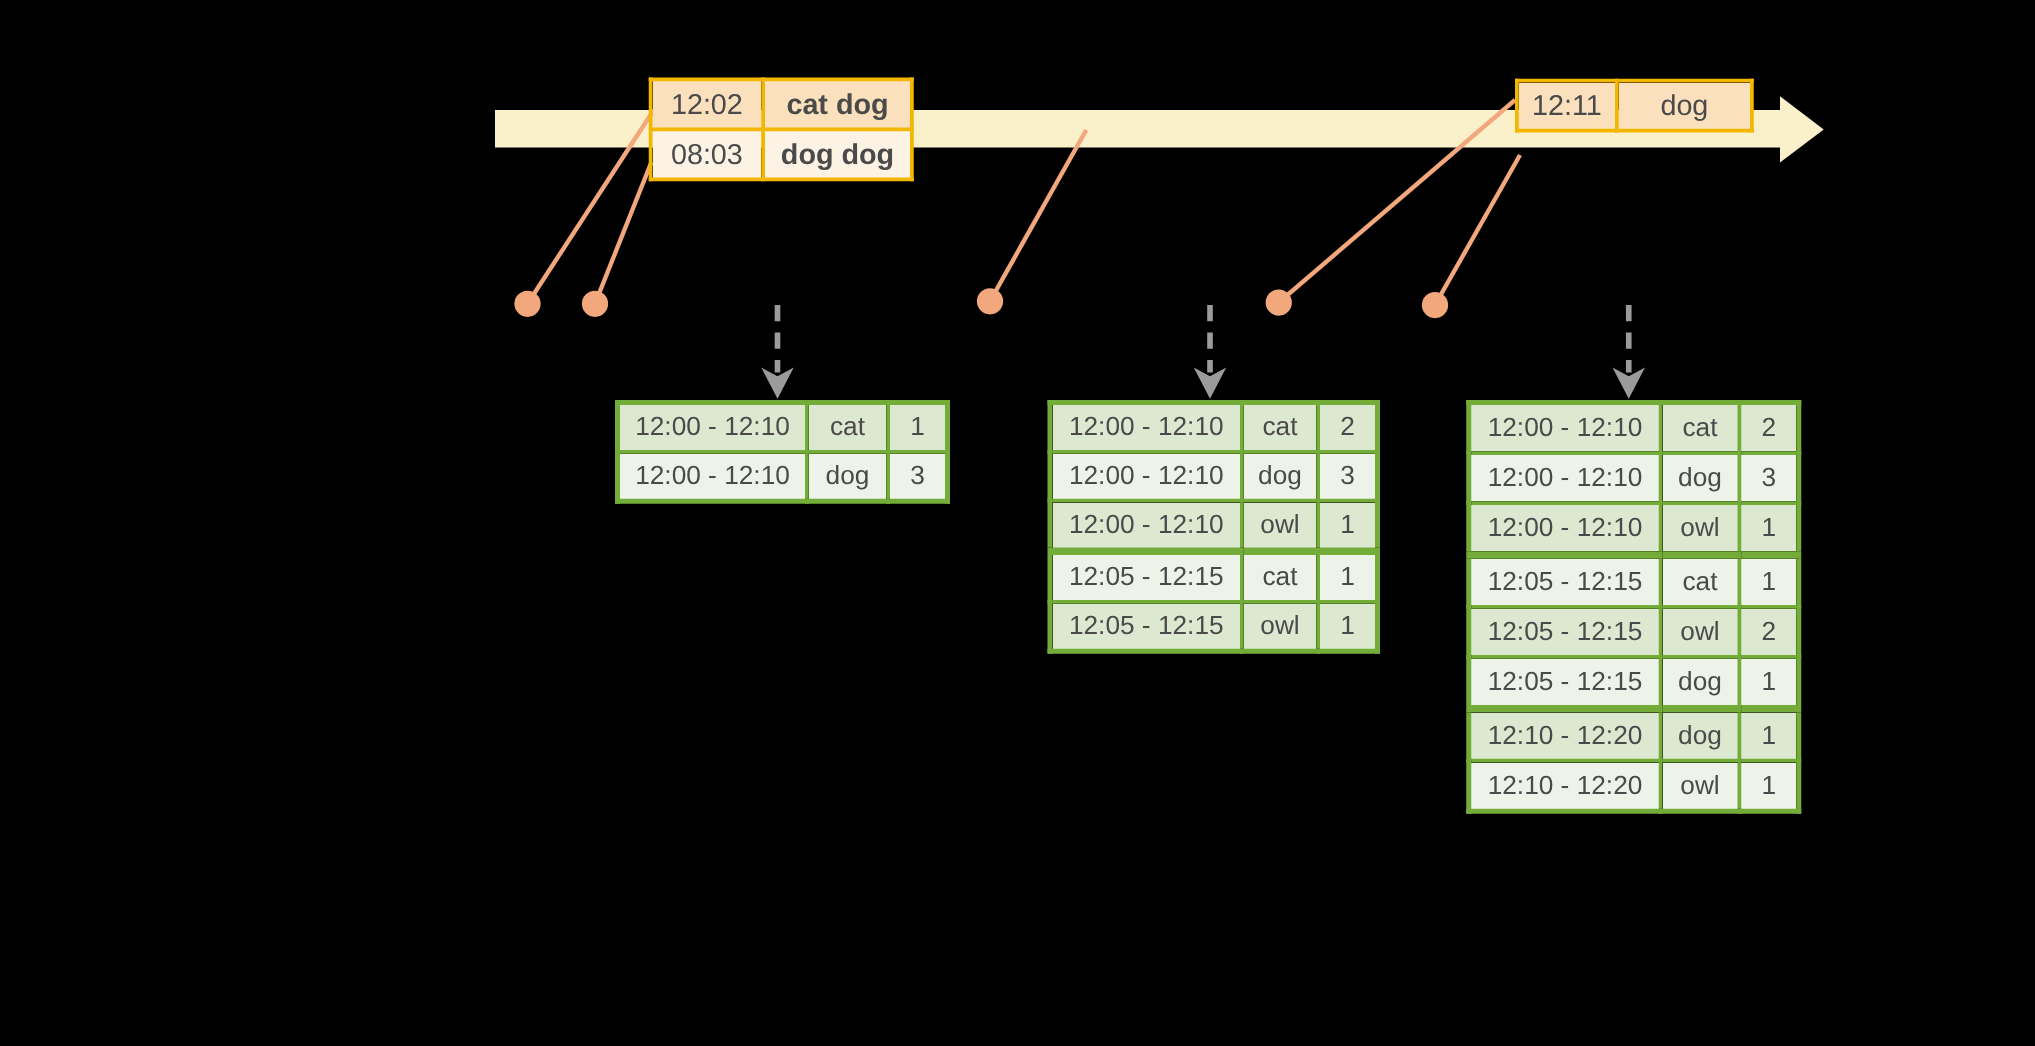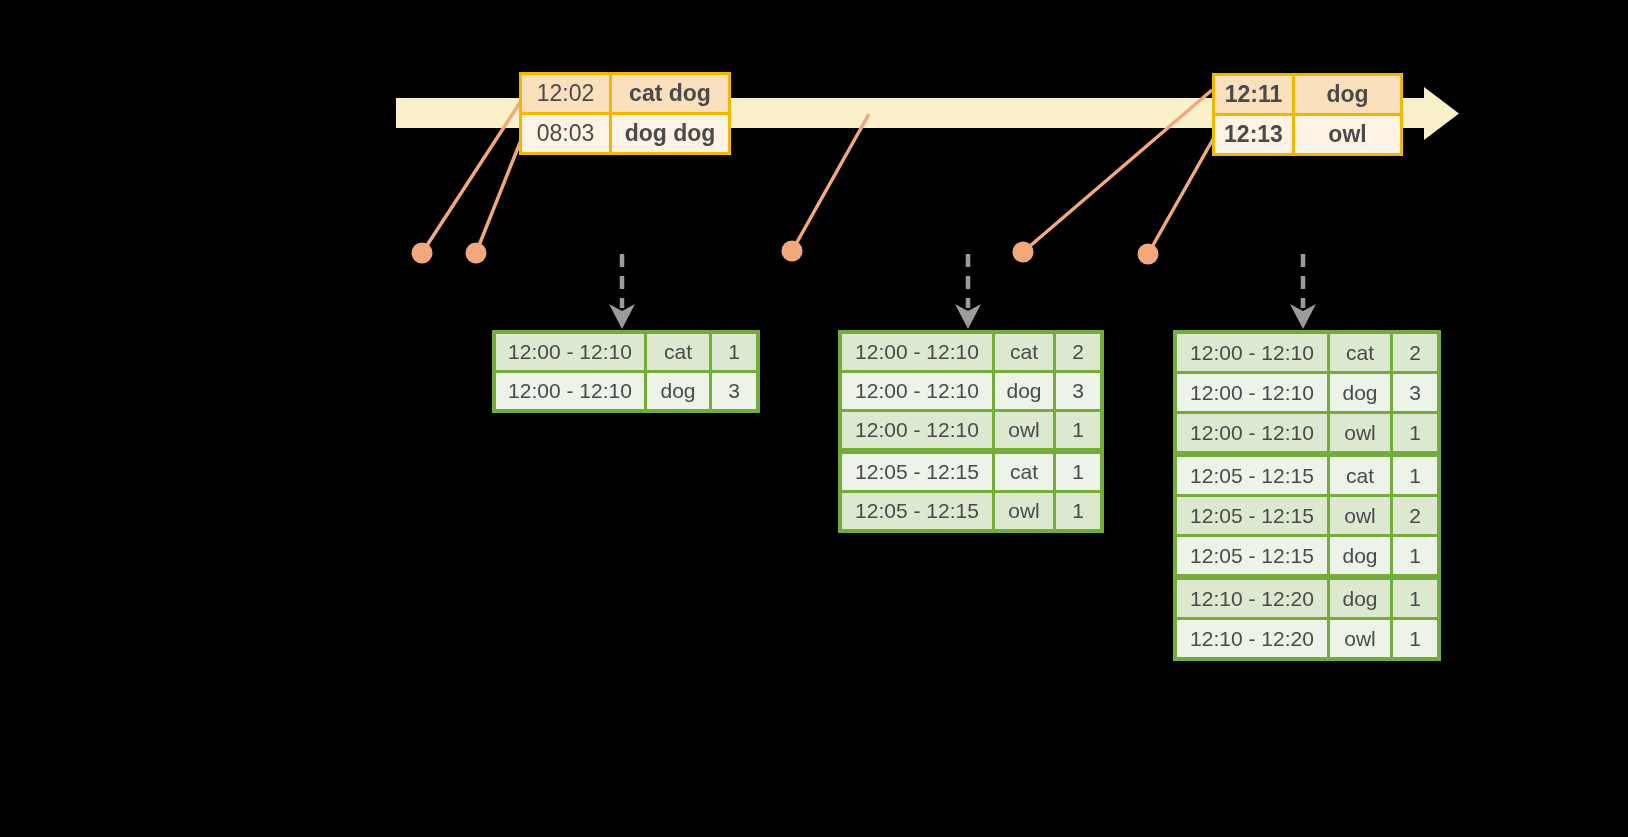--- a/index.html
+++ b/index.html
@@ -3,38 +3,38 @@
 <meta charset="utf-8">
 <style>
   :root{
     --background:#000000; --timeline-band:#faf0c9; --event-border:#f3b700;
     --event-row-dark:#fae0bd; --event-row-light:#fdf3e4; --connector:#f2a87c;
     --trigger-gray:#9b9b9b; --result-border:#74ac39; --result-row-dark:#dde8d1;
     --result-row-light:#eef3e9; --text:#4a4a4a;
   }
   html,body{margin:0;padding:0;}
   body{background:var(--background);font-family:"Liberation Sans",sans-serif;}
-  .canvas{position:relative;width:1628px;height:719px;background:var(--background);overflow:hidden;margin-top:10px;}
+  .canvas{position:relative;width:1628px;height:719px;background:var(--background);overflow:hidden;}
   svg.overlay{position:absolute;left:0;top:0;z-index:1;}
   .band{fill:var(--timeline-band);}
   .event-line{stroke:var(--connector);stroke-width:3.5px;fill:none;}
   .event-dot{fill:var(--connector);}
   .trigger-line{stroke:var(--trigger-gray);stroke-width:4.5px;stroke-dasharray:13 9;fill:none;}
   .trigger-head{fill:var(--trigger-gray);}
 
   table{position:absolute;z-index:2;border-collapse:collapse;table-layout:fixed;color:var(--text);}
   td{text-align:center;vertical-align:middle;overflow:hidden;white-space:nowrap;}
 
   .event-table{font-size:23px;border:3px solid var(--event-border);}
   .event-table td{border:3px solid var(--event-border);height:35px;}
   .event-table .pdark{background:var(--event-row-dark);}
   .event-table .plight{background:var(--event-row-light);}
   #eventA{left:519px;top:62px;} #eventA .c1{width:85px;} #eventA .c2{width:114px;font-weight:bold;}
   #eventB{left:866px;top:83px;} #eventB .c1{width:85px;} #eventB .c2{width:116px;}
-  #eventC{left:1212px;top:63px;font-weight:bold;} #eventC .c1{width:75px;} #eventC .c2{width:103px;}
+  #eventC{left:1212px;top:63px;} #eventC .c1{width:75px;} #eventC .c2{width:103px;}
 
   .result-table{font-size:21px;border:4px solid var(--result-border);}
   .result-table td{border:3px solid var(--result-border);height:34px;text-align:center;}
   .result-table .gdark{background:var(--result-row-dark);}
   .result-table .glight{background:var(--result-row-light);}
   .result-table tr.group-start td{border-top-width:6px;}
   #result1{left:492px;top:320px;} #result1 .w{width:146px;} #result1 .k{width:60px;} #result1 .n{width:42px;}
   #result2{left:838px;top:320px;} #result2 .w{width:148px;} #result2 .k{width:56px;} #result2 .n{width:42px;}
   #result3{left:1173px;top:320px;} #result3 .w{width:148px;} #result3 .k{width:58px;} #result3 .n{width:42px;}
   #result3 td{height:35px;}
@@ -81,24 +81,20 @@
     </tr>
   </tbody>
     </table>
 
 
   <table id="eventC" class="event-table">
     <tbody>
         <tr>
       <td class="c1 pdark">12:11</td>
       <td class="c2 pdark">dog</td>
-    </tr>
-    <tr>
-      <td class="c1 plight">12:13</td>
-      <td class="c2 plight">owl</td>
     </tr>
   </tbody>
     </table>
 
   <table id="result1" class="result-table">
     <tbody>
         <tr>
       <td class="w gdark">12:00 - 12:10</td>
       <td class="k gdark">cat</td>
       <td class="n gdark">1</td>

